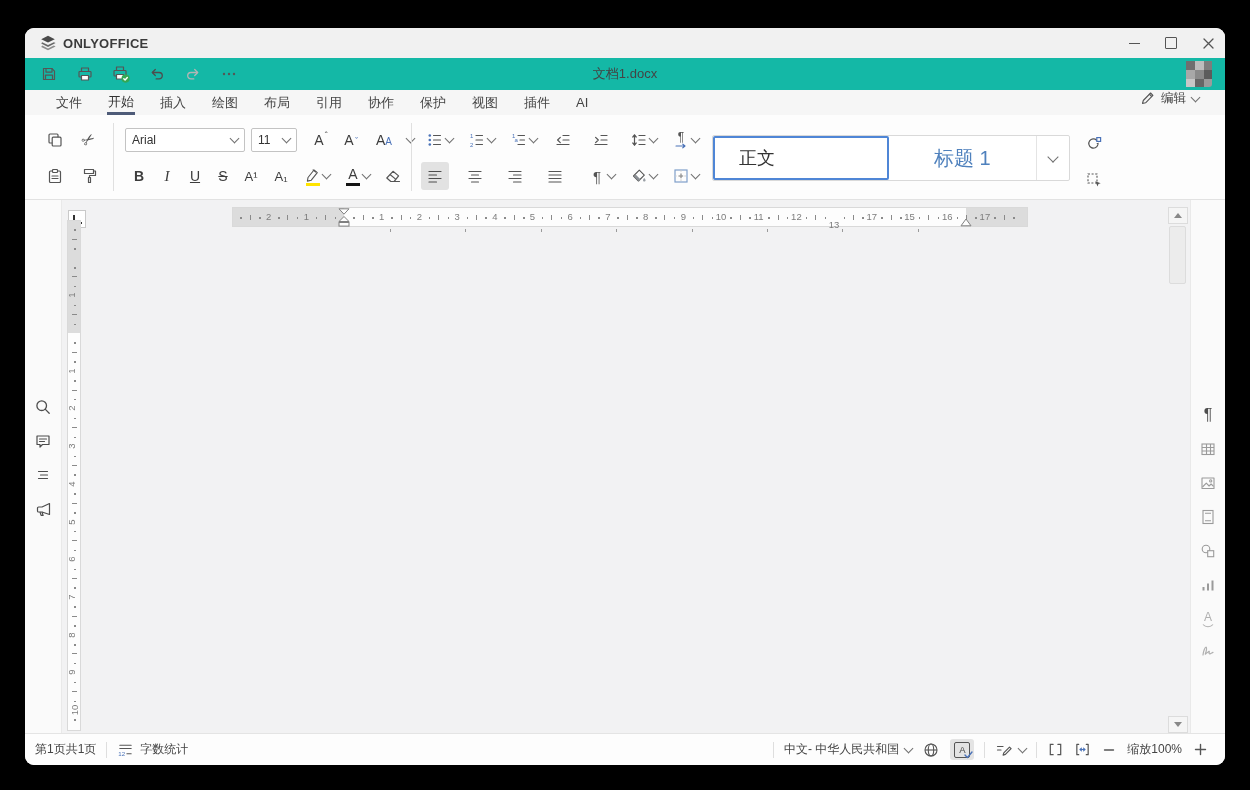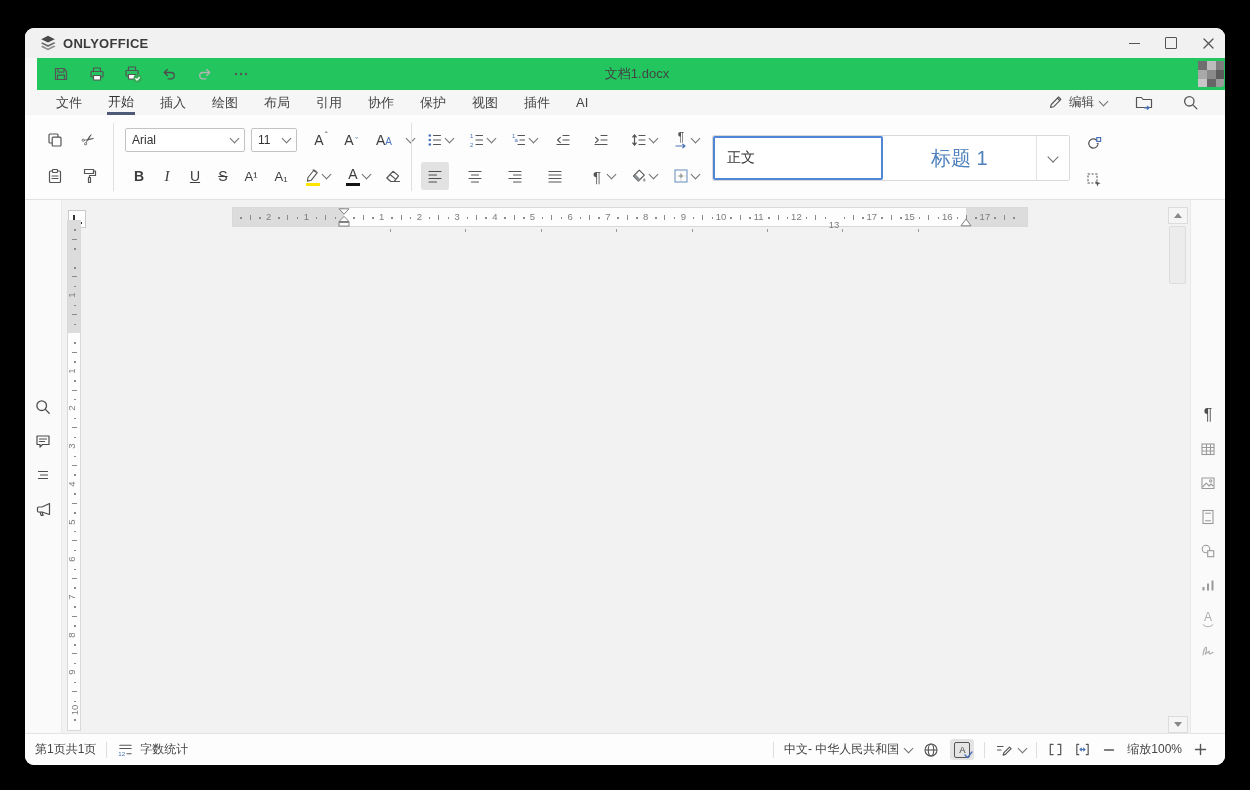--- a/index.html
+++ b/index.html
@@ -9,48 +9,48 @@
   
   .titlebar{position:absolute;left:0;top:0;width:1200px;height:30px;background:#f1f1f1;}
   .brand{position:absolute;left:14px;top:0;height:30px;display:flex;align-items:center;gap:6px;}
   .brandtxt{font-size:13px;font-weight:bold;color:#3b3b3b;letter-spacing:.3px;}
   .doctab{position:absolute;left:112px;top:0;width:132px;height:30px;background:#fdfdfd;
     border-radius:6px 6px 0 0;display:flex;align-items:center;gap:8px;padding:0 10px;box-sizing:border-box;}
   .tabicon{width:18px;height:18px;border-radius:3px;background:#3f6cb4;display:flex;align-items:center;justify-content:center;}
   .tablabel{font-size:12.5px;color:#444;flex:1;white-space:nowrap;}
   .winctl{position:absolute;top:0;height:30px;width:34px;display:flex;align-items:center;justify-content:center;color:#555;}
   
-  .qat{position:absolute;left:12px;top:30px;width:1200px;height:32px;background:#22c55e;}
+  .qat{position:absolute;left:0;top:30px;width:1200px;height:32px;background:#14b8a6;}
   .ib{display:flex;align-items:center;justify-content:center;width:28px;height:28px;border-radius:3px;
     color:#555;cursor:pointer;box-sizing:border-box;}
   .qat .ib{position:absolute;top:2px;}
   .doctitle{position:absolute;left:0;top:0;width:1200px;height:32px;display:flex;align-items:center;
     justify-content:center;font-size:13px;color:#444;pointer-events:none;}
   
   .menurow{position:absolute;left:0;top:62px;width:1200px;height:25px;display:flex;align-items:center;
     padding-left:30px;gap:24px;box-sizing:border-box;}
   .mtab{font-size:13px;color:#444;padding:3px 1px;cursor:pointer;}
   .mtab.active{border-bottom:3px solid #4e5b78;padding-bottom:1px;color:#333;}
-  .menuright{position:absolute;right:26px;top:62px;height:25px;display:flex;align-items:center;gap:10px;color:#555;}
+  .menuright{position:absolute;right:26px;top:62px;height:25px;display:flex;align-items:flex-end;gap:10px;color:#555;flex-direction:column;}
   .editlbl{font-size:12.5px;color:#444;}
   
   .ribbon{position:absolute;left:0;top:87px;width:1200px;height:84px;background:#fdfdfd;border-bottom:1px solid #e2e2e2;box-sizing:content-box;}
   .ribbon .ib{position:absolute;}
   .vdiv{position:absolute;width:1px;top:8px;height:68px;background:#e0e0e0;}
   .combo{position:absolute;border:1px solid #c3c3c3;border-radius:2px;background:#fff;display:flex;
     align-items:center;font-size:12px;color:#333;padding:0 6px;box-sizing:border-box;height:24px;}
   .combo .cv{margin-left:auto;}
   .cv{width:6px;height:6px;border-right:1.3px solid #707070;border-bottom:1.3px solid #707070;
     transform:rotate(45deg);display:inline-block;margin-top:-3px;flex:none;}
   .cvbtn{position:absolute;width:14px;height:28px;display:flex;align-items:center;justify-content:center;cursor:pointer;}
   .glyph{font-size:14px;color:#3c3c3c;}
   .active-ib{background:#e2e2e2;}
   .styles{position:absolute;left:687px;top:20px;width:356px;height:44px;border:1px solid #d9d9d9;
     border-radius:2px;background:#fff;display:flex;}
-  .stcell{flex:1;display:flex;align-items:center;padding-left:12px;font-size:14px;color:#333;
+  .stcell{flex:1;display:flex;align-items:center;padding-left:24px;font-size:18px;color:#333;
     border-right:1px solid #e4e4e4;cursor:pointer;box-sizing:border-box;}
   .stcell.sel{border:2px solid #4f86d6;border-radius:2px;}
   .sth1{font-size:20px;color:#4f81bd;justify-content:center;padding-left:0;}
   .stchev{width:32px;display:flex;align-items:center;justify-content:center;cursor:pointer;}
   .colorbar{position:absolute;left:7px;bottom:4px;width:14px;height:3px;}
   
   .canvas{position:absolute;left:37px;top:172px;width:1128px;height:533px;background:#f2f2f3;}
   .leftbar{position:absolute;left:0;top:172px;width:37px;height:533px;background:#fafafa;border-right:1px solid #e9e9e9;box-sizing:border-box;}
   .leftbar .ib{position:absolute;left:5px;width:26px;height:26px;}
   .rightbar{position:absolute;left:1165px;top:172px;width:35px;height:533px;background:#fafafa;border-left:1px solid #e9e9e9;box-sizing:border-box;}

